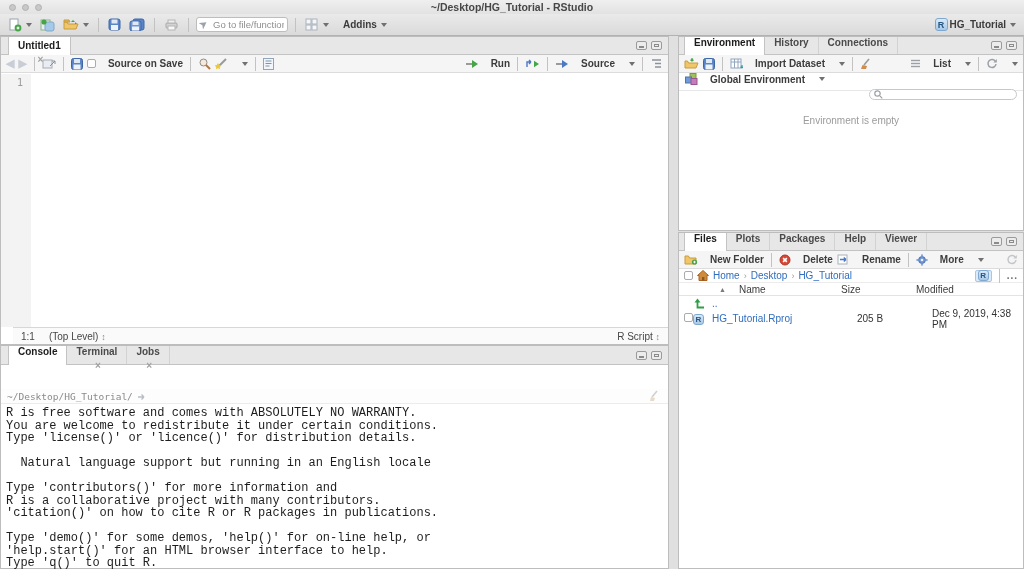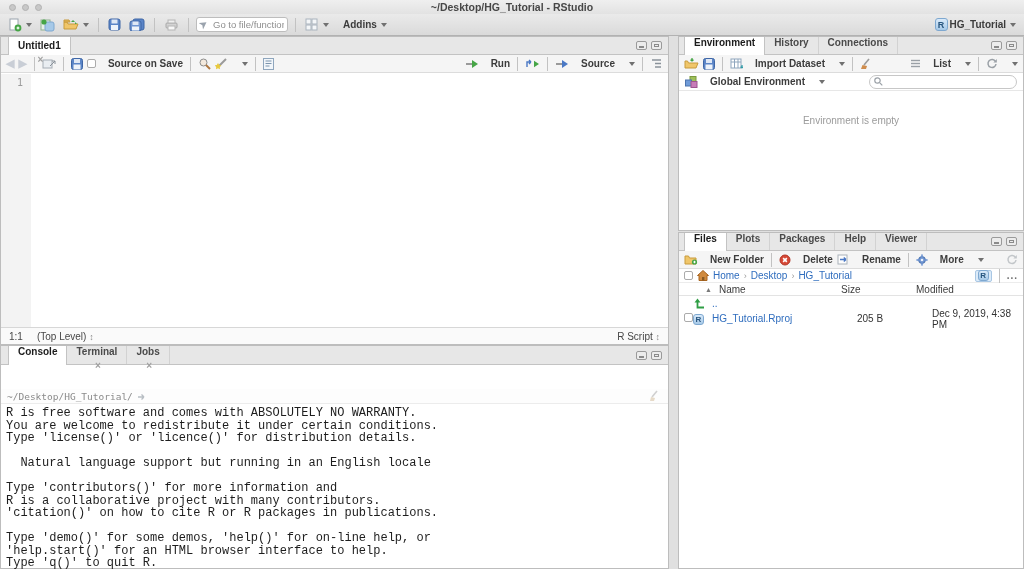--- a/index.html
+++ b/index.html
@@ -54,60 +54,60 @@
 
   .pane-toolbar { display:flex; align-items:center; height:18px; background:#f5f5f5;
     border-bottom:1px solid #dcdcdc; padding:0 5px; gap:4px; font-size:10px; }
   .ptbtn { display:flex; align-items:center; gap:12px; font-weight:bold; color:#3c3c3c; }
   .dim { color:#c9ced6; font-size:11px; font-weight:bold; }
 
   
   .editor { position:absolute; top:37px; bottom:17px; left:0; right:0; background:#fff; display:flex; }
   .gutter { width:30px; background:#f3f3f3; color:#9b9b9b; font-family:"DejaVu Sans Mono",monospace;
     font-size:10px; text-align:right; padding:3px 8px 0 0; }
-  .statusbar { position:absolute; left:0; bottom:0; right:0; height:17px; background:#fafafa;
+  .statusbar { position:absolute; left:12px; bottom:0; right:0; height:17px; background:#fafafa;
     border-top:1px solid #d7d7d7; display:flex; align-items:center; padding:0 8px; gap:14px;
     font-size:10px; color:#474747; }
   .updn { color:#8a8a8a; font-size:9px; }
 
   
   .cwdrow { display:flex; align-items:center; height:15px; background:#fdfdfd;
     border-bottom:1px solid #ececec; padding:0 6px; gap:4px;margin-top:24px; }
   .cwd { font-family:"DejaVu Sans Mono",monospace; font-size:9.5px; color:#8a8a8a; }
   .cout { padding:3px 0 0 5px; font-family:Liberation Mono, monospace; font-size:12px;
     color:#1d1d1d; }
   .cline { white-space:pre; min-height:12.5px; line-height:12.5px; }
   .promptline { display:flex; align-items:center; line-height:12.5px; }
   .prompt { color:#2233cc; white-space:pre; }
   .cursor { width:1px; height:11px; background:#222; margin-left:5px; }
 
   
-  .scoperow { display:flex; align-items:center; height:18px; background:#fff;
-    border-bottom:1px solid #e7e7e7; padding:0 6px; gap:4px; }
+  .scoperow { display:flex; align-items:flex-start; height:18px; background:#fff;
+    border-bottom:1px solid #e7e7e7; padding:0 6px; gap:4px;flex-direction:column; }
   .searchbox { margin-left:auto; width:148px; height:14px; border:1px solid #c7c7c7; border-radius:8px;
     background:#fff; display:flex; align-items:center; padding:0 4px; gap:3px; }
   .empty-msg { text-align:center; margin-top:24px; color:#9b9b9b; font-size:10px; }
 
   
   .crumbrow { display:flex; align-items:center; height:14px; background:#fff;
     border-bottom:1px solid #ececec; padding:0 5px; gap:4px; }
   .link { color:#2f6dbe; }
   .crumb-sep { color:#9b9b9b; font-size:9px; }
   .checkbox { width:9px; height:9px; border:1px solid #ababab; border-radius:2px; background:#fff; }
   .rbtn { display:flex; align-items:center; justify-content:center; width:17px; height:12px;
     background:#dcebf9; border:1px solid #a9c7e4; border-radius:2px; }
   .fhdr { display:flex; align-items:center; height:13px; border-bottom:1px solid #e3e3e3;
     font-size:10px; color:#3c3c3c; }
   .frow { display:flex; align-items:center; height:15px; font-size:10px; }
   .c-check { width:14px; padding-left:5px; }
   .c-icon { width:16px; }
   .c-name { width:148px; padding-left:3px; }
   .c-size { width:75px; }
   .c-mod { flex:1; }
-  .hdr-name { width:162px; padding-left:26px; display:flex; align-items:center; gap:7px; }
+  .hdr-name { width:162px; padding-left:40px; display:flex; align-items:center; gap:13px; }
   .hdr-size { width:75px; }
   .sort { color:#7a7a7a; font-size:7px; }
   .ell { color:#6f6f6f; font-weight:bold; letter-spacing:1px; }
 
   svg { display:block; }
 </style>
 </head>
 <body>
 
 <div id="app">

